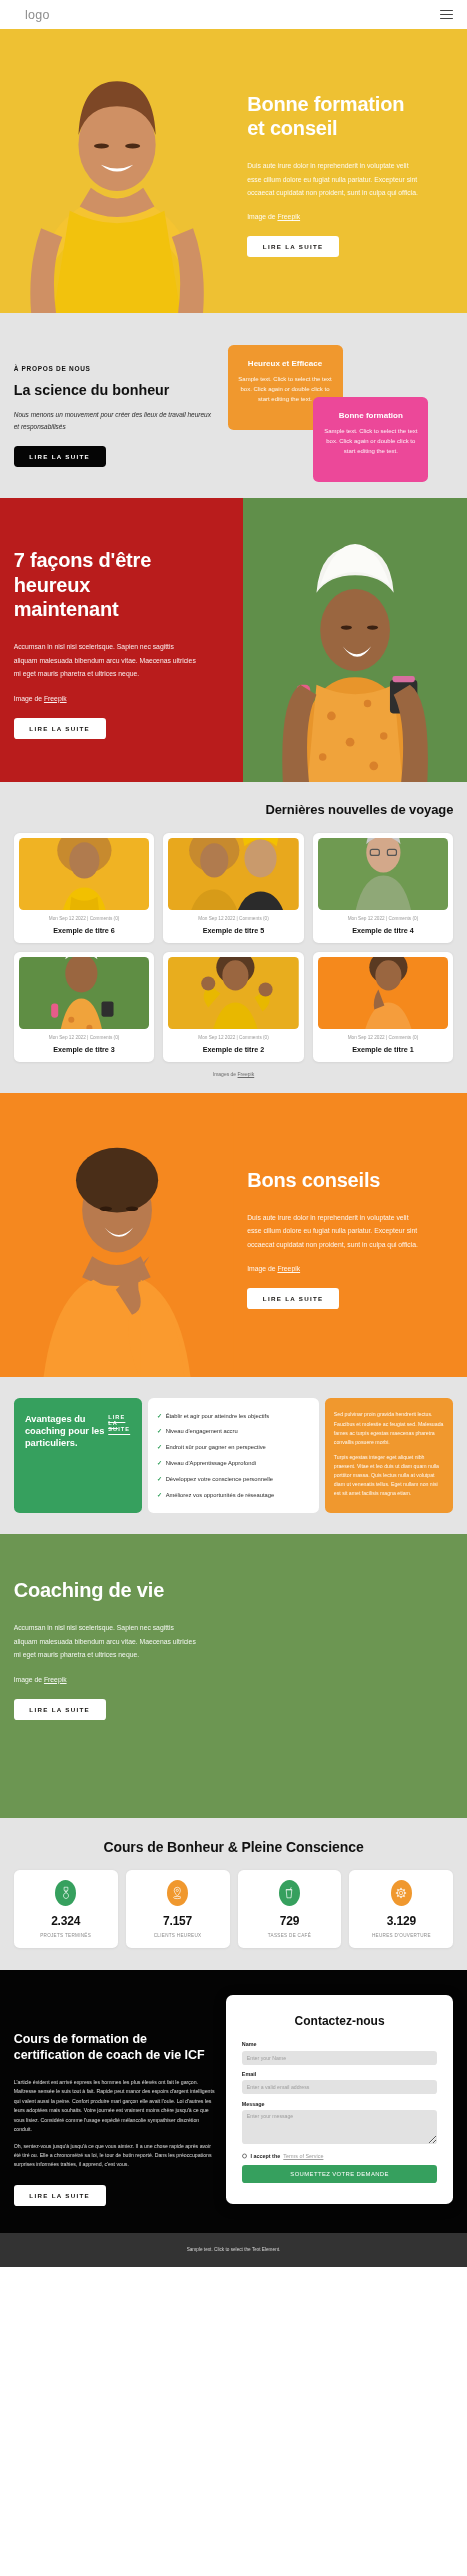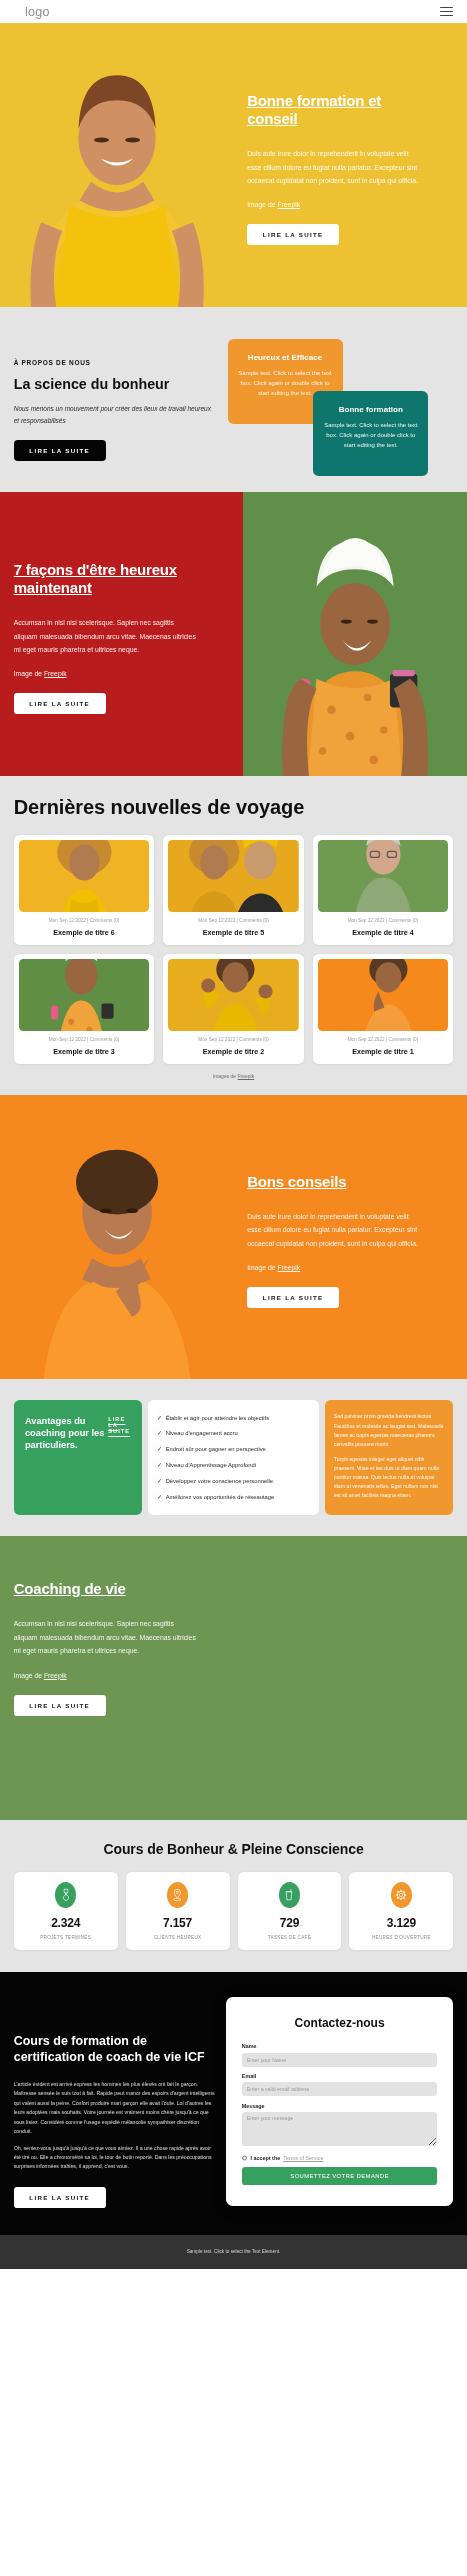--- a/index.html
+++ b/index.html
@@ -7,21 +7,21 @@
   body {
     font-family: "Liberation Sans", sans-serif;
     background: #ffffff;
     color: #1c1c1c;
     width: 467px;
   }
   .page { width: 467px; position: relative; }
 
   
   .site-header {
-    height: 23px;
+    height: 29px;
     background: #ffffff;
     display: flex;
     align-items: center;
     justify-content: space-between;
     padding: 0 13.7px 0 25px;
   }
   .logo-text {
     font-size: 12.5px;
     color: #8d8d8d;
     letter-spacing: 0.3px;
@@ -39,27 +39,26 @@
   }
   .hero-media { width: 50%; position: relative; overflow: hidden; }
   .hero-copy {
     width: 50%;
     padding: 44px 44px 37px 13.7px;
     display: flex;
     flex-direction: column;
     justify-content: center;
   }
   .hero-copy h1 {
-    font-size: 15px;
+    font-size: 20px;
     line-height: 1.22;
     font-weight: 700;
     color: #ffffff;
     letter-spacing: -0.2px;
     margin-bottom: 18.7px;
-    text-decoration: underline;
   }
   .hero-copy p.body {
     font-size: 6.8px;
     line-height: 2.0;
     color: rgba(255,255,255,.92);
     margin-bottom: 13.7px;
   }
   .credit {
     font-size: 6.8px;
     color: rgba(255,255,255,.93);
@@ -126,32 +125,32 @@
   .tile {
     position: absolute;
     border-radius: 5.6px;
     padding: 13.7px 10px;
     text-align: center;
     color: #ffffff;
   }
   .tile h3 { font-size: 8px; font-weight: 700; margin-bottom: 7.5px; }
   .tile p  { font-size: 6px; line-height: 1.65; color: rgba(255,255,255,.92); }
   .tile-orange { background: #f0982e; left: 6.2px; top: 5px; width: 115px; height: 85px; }
-  .tile-green  { background: #0f766e; left: 92px; top: 57px; width: 115px; height: 85px; }
+  .tile-green  { background: #ec4899; left: 92px; top: 57px; width: 115px; height: 85px; }
 
   
   #hero-green { background: #b91c1c; justify-content: center; }
   #hero-green .hero-copy { order: 0; width: 52%; }
   #hero-green .hero-media { order: 1; width: 48%; }
 
   
   .news { background: #e4e4e4; padding: 20px 13.7px 16px; }
   .news h2 {
-    text-align: left;
-    font-size: 20px;
+    text-align: right;
+    font-size: 13px;
     font-weight: 700;
     color: #111;
     margin-bottom: 16px;
     letter-spacing: -0.1px;
   }
   .news-grid { display: grid; grid-template-columns: repeat(3,1fr); gap: 8.7px; }
   .news-card {
     background: #ffffff;
     border-radius: 5.6px;
     padding: 5px 5px 8.7px;

